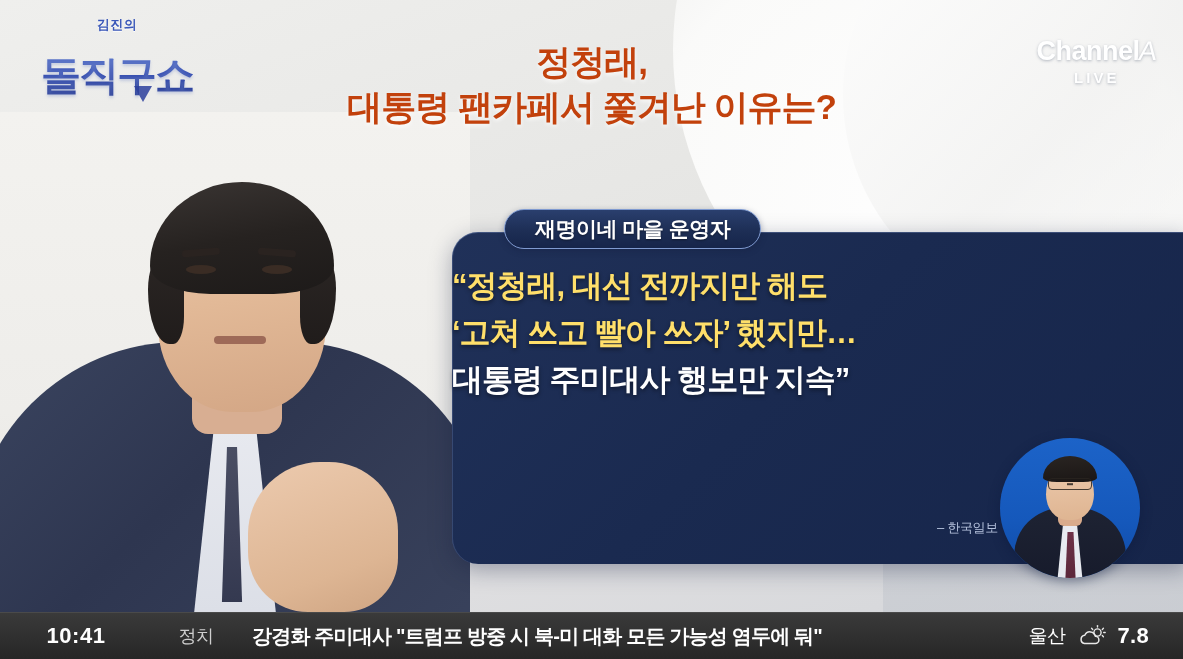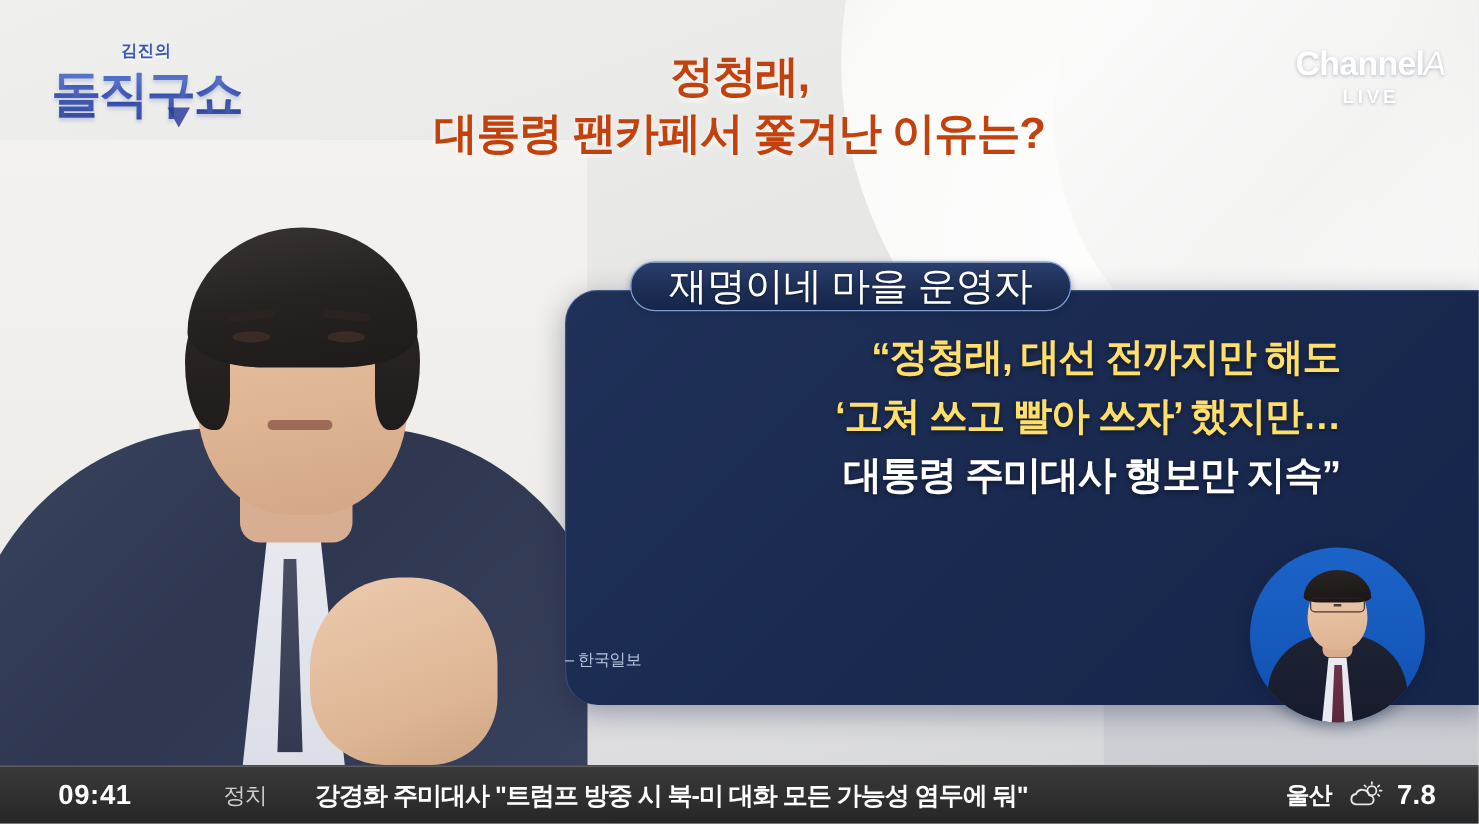--- a/index.html
+++ b/index.html
@@ -98,21 +98,20 @@
     background:linear-gradient(160deg,#eccaae 0%,#ddb593 70%,#cfa583 100%);
     border-radius:48% 46% 36% 40%;
   }
 
   
   .logo { position:absolute; left:42px; top:10px; width:150px; height:92px; }
   .logo-sub {
     position:absolute; left:50%; top:6px; transform:translateX(-50%);
     font-size:13px; font-weight:700; color:#3a57b8; letter-spacing:.5px;
     text-shadow:0 1px 0 rgba(255,255,255,.9);
-    margin-top:16px;
   }
   .logo-main {
     position:absolute; left:50%; top:38px; transform:translateX(-50%);
     font-size:40px; font-weight:700; letter-spacing:-2px; white-space:nowrap;
     background:linear-gradient(180deg,#6f8bd8 0%,#3a53b5 45%,#1d2f86 100%);
     -webkit-background-clip:text; background-clip:text; color:transparent;
     text-shadow:0 2px 3px rgba(120,140,200,.35);
   }
   .logo-tail {
     position:absolute; left:92px; top:76px; width:0; height:0;
@@ -154,34 +153,34 @@
     pointer-events:none;
   }
   .qhead {
     position:absolute; left:504px; top:209px; height:40px;
     padding:0 30px; display:flex; align-items:center; justify-content:center;
     background:linear-gradient(180deg,#2a3f6e 0%,#1d2e55 55%,#16254a 100%);
     border:1.5px solid #7f9ad0; border-radius:21px;
     box-shadow:0 2px 6px rgba(20,30,60,.35);
   }
   .qhead span {
-    font-size:31px; font-weight:400; color:#ffffff; letter-spacing:-.5px; white-space:nowrap;
+    font-size:21px; font-weight:700; color:#ffffff; letter-spacing:-.5px; white-space:nowrap;
     text-shadow:0 1px 2px rgba(0,0,0,.4);
   }
-  .qlines { position:absolute; left:452px; top:262px; width:620px; text-align:right; }
+  .qlines { position:absolute; left:452px; top:262px; width:620px; text-align:left; }
   .qline {
     font-size:31px; font-weight:700; line-height:1.52; letter-spacing:-1px;
     white-space:nowrap;
     text-shadow:0 2px 4px rgba(0,0,0,.45);
   }
   .qline.hl { color:#ffdf6a; }
   .qline.pl { color:#ffffff; }
   .qsource {
     position:absolute; left:452px; top:519px; width:546px;
-    font-size:13px; color:#b9c6e0; letter-spacing:-.3px;
+    text-align:right; font-size:13px; color:#b9c6e0; letter-spacing:-.3px;
   }
 
   
   .anchor {
     position:absolute; left:1000px; top:438px; width:140px; height:140px;
     border-radius:50%; overflow:hidden;
     background:linear-gradient(180deg,#1c63c8 0%,#1558bb 60%,#0f4aa4 100%);
     box-shadow:0 3px 12px rgba(10,25,60,.45);
   }
   .a-suit {
@@ -232,21 +231,21 @@
   .tk-cat {
     width:88px; text-align:center; color:#cfcfcf;
     font-size:18px; font-weight:400; letter-spacing:-.5px;
   }
   .tk-head {
     flex:1; color:#ffffff; font-size:20px; font-weight:700;
     letter-spacing:-.8px; white-space:nowrap; overflow:hidden;
     padding-left:12px;
   }
   .tk-wx { display:flex; align-items:center; gap:11px; padding-right:34px; }
-  .tk-city { color:#ffffff; font-size:19px; font-weight:700; letter-spacing:-.5px; }
+  .tk-city { color:#ffffff; font-size:19px; font-weight:400; letter-spacing:-.5px; }
   .tk-icon { width:30px; height:24px; position:relative; }
   .tk-temp { color:#ffffff; font-size:22px; font-weight:700; letter-spacing:.3px; }
 </style>
 </head>
 <body>
 
 <div id="stage">
 
   <div class="bg-base"></div>
   <div class="bg-rightpanel"></div>
@@ -309,21 +308,21 @@
     <div class="a-suit"></div>
     <div class="a-shirt"></div>
     <div class="a-tie"></div>
     <div class="a-neck"></div>
     <div class="a-head"></div>
     <div class="a-hair"></div>
     <div class="a-glass"></div>
   </div>
 
   <div class="ticker">
-    <div class="tk-time">09:41</div>
+    <div class="tk-time">10:41</div>
     <div class="tk-cat">정치</div>
     <div class="tk-head">강경화 주미대사 "트럼프 방중 시 북-미 대화 모든 가능성 염두에 둬"</div>
     <div class="tk-wx">
       <div class="tk-city">울산</div>
       <div class="tk-icon">
         <svg viewBox="0 0 30 24" width="30" height="24" aria-hidden="true">
           <g stroke="#e8e8e8" stroke-width="1.4" fill="none" stroke-linecap="round">
             <circle cx="20.5" cy="8.5" r="3.6"></circle>
             <line x1="20.5" y1="1.6" x2="20.5" y2="3.1"></line>
             <line x1="26.4" y1="4.3" x2="25.3" y2="5.4"></line>

